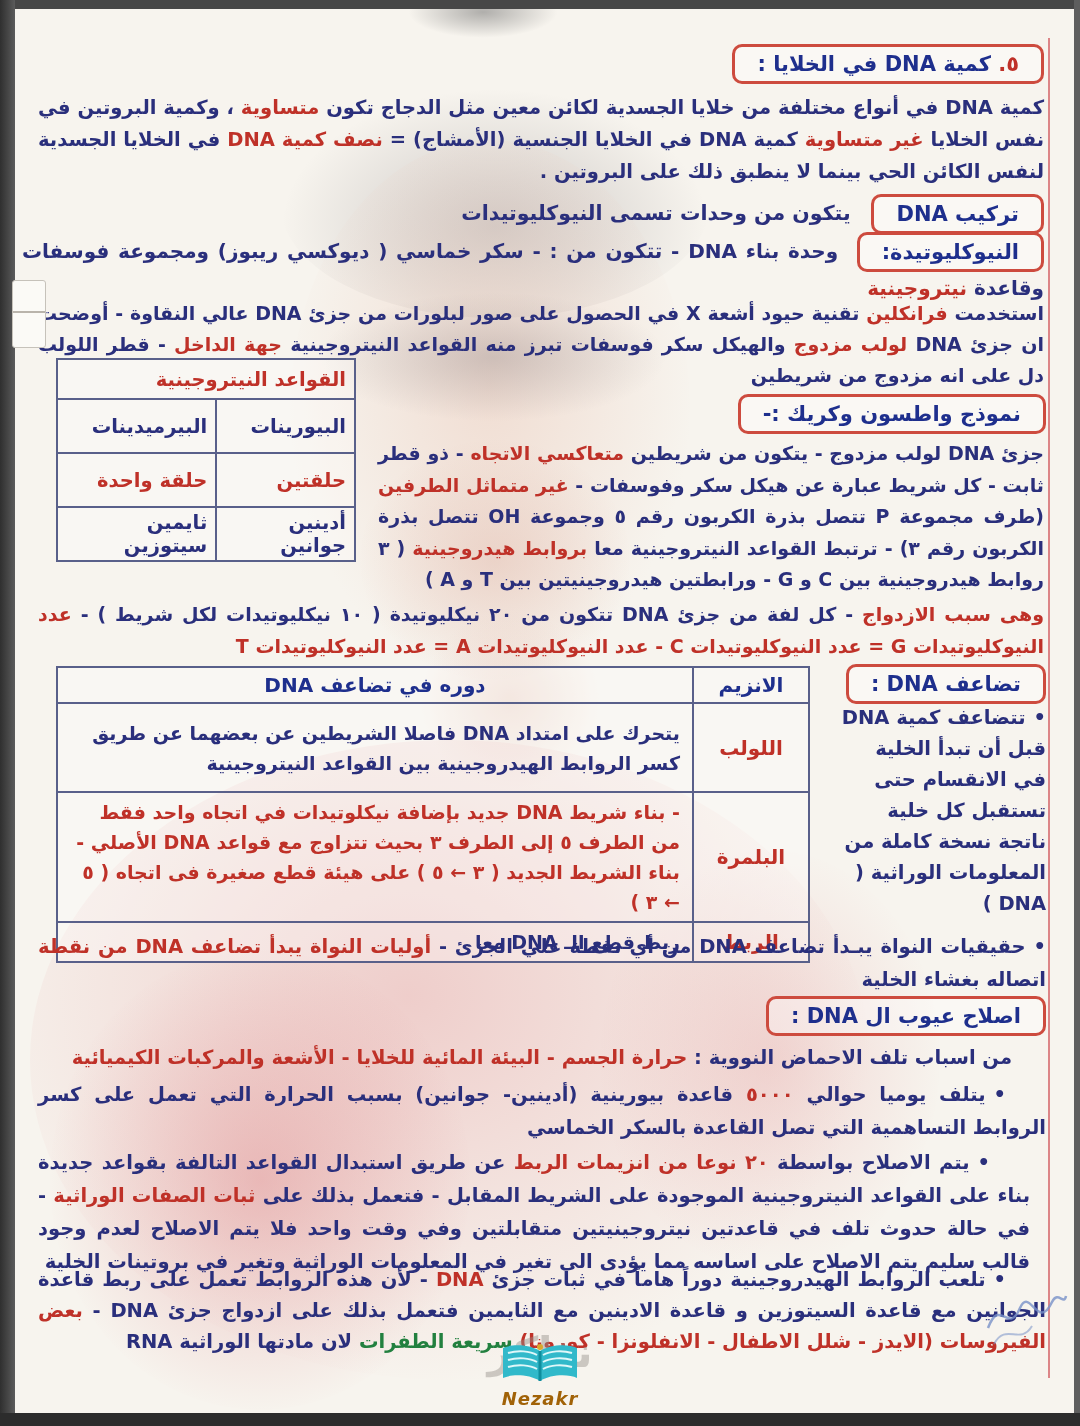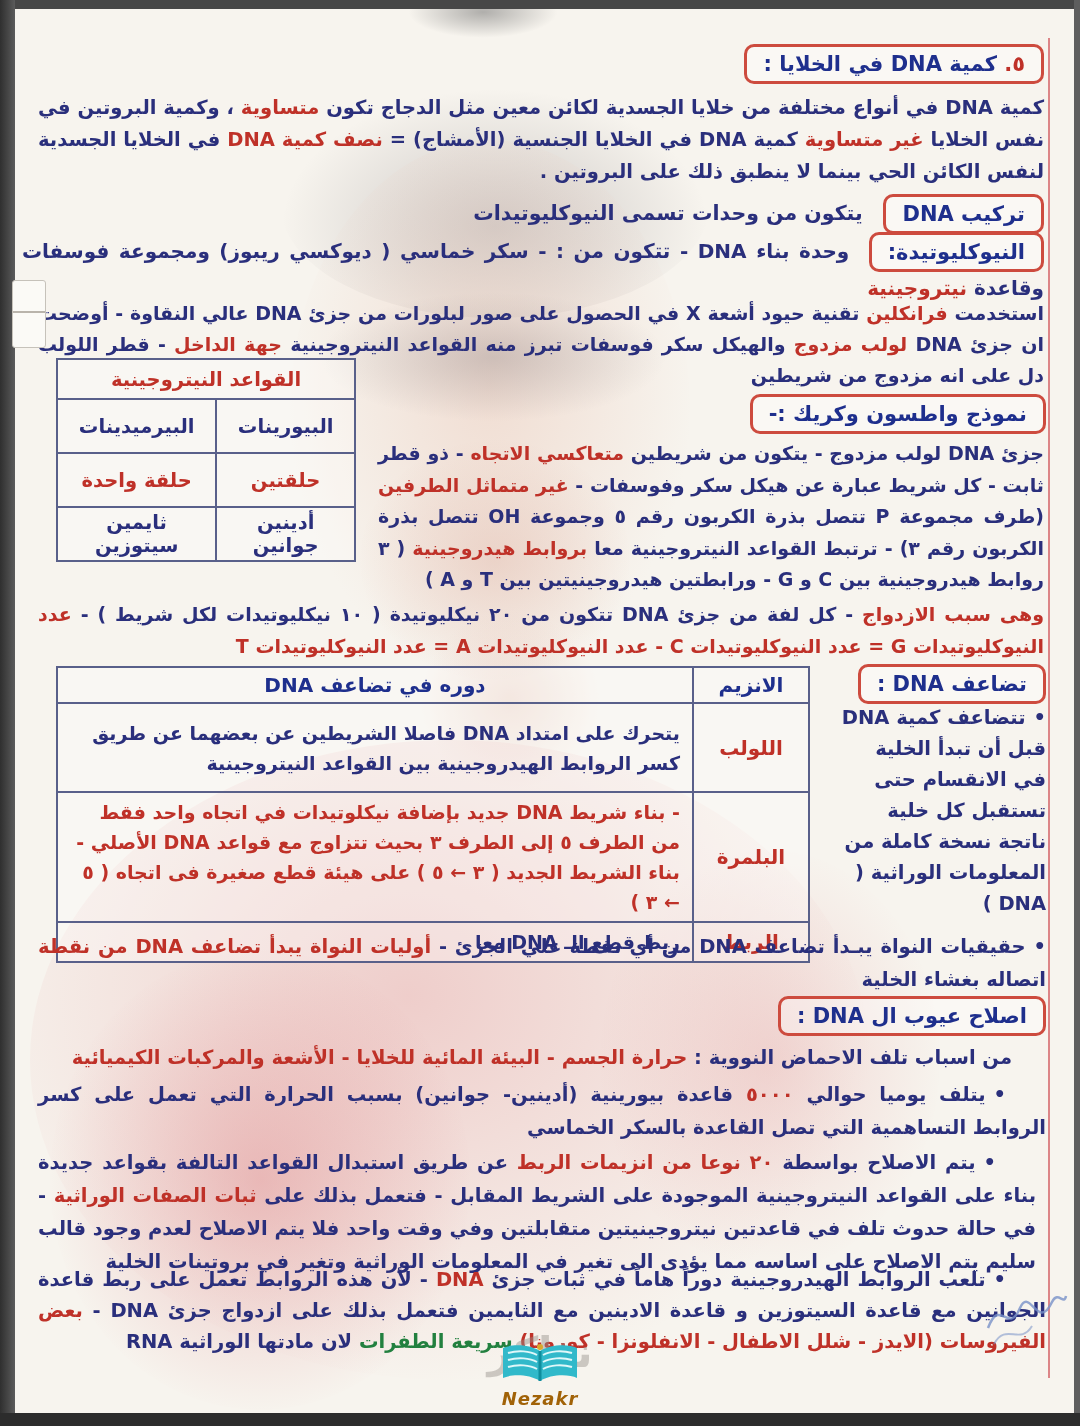--- a/index.html
+++ b/index.html
@@ -9,27 +9,27 @@
   .wmwrap{position:absolute;inset:0;z-index:0;pointer-events:none}
   .wm{position:absolute;border-radius:50%}
   
   .frame{position:absolute;z-index:6;pointer-events:none}
   .redline{position:absolute;z-index:1;width:2px;background:rgba(211,96,100,.75)}
   
   .txt{position:absolute;z-index:2;font-size:19.5px;line-height:32px;text-align:justify;text-align-last:right}
   .r{color:#bf3128}
   .g{color:#22803f}
   .u{}
-  .box{display:inline-block;border:3px solid #cd4b3e;border-radius:10px;padding:2px 16px;color:#1e2f8d;
+  .box{display:inline-block;border:3px solid #cd4b3e;border-radius:10px;padding:2px 22px;color:#1e2f8d;
        font-size:21px;line-height:30px;background:rgba(255,255,255,.35);vertical-align:middle}
   .boxabs{position:absolute;z-index:3}
   
   table{border-collapse:collapse;position:absolute;z-index:2;background:rgba(255,255,255,.30)}
   td{border:2px solid #59608a;padding:2px 8px;font-weight:700;color:#2a2f7c}
-  .btable td{text-align:center;font-size:19.5px}
+  .btable td{font-size:19.5px}
   .bt-title{font-size:20px}
   .ehead{text-align:center;color:#1e2f8d;font-size:20px}
   .ename{text-align:center;font-size:20px}
   .erole{text-align:right;font-size:19px;line-height:30px;padding:4px 12px}
   .erole.center{text-align:right}
   .bullet{padding-left:8px}
   
   .logo{position:absolute;z-index:3;text-align:center}
   .logo-ar{position:absolute;left:0;right:0;top:-14px;font-size:42px;color:rgba(148,144,138,.45)}
   .logo-en{position:relative;font-size:18px;font-style:italic;color:#a16207;letter-spacing:1px;margin-top:-4px}
@@ -139,21 +139,21 @@
   <div class="box boxabs" style="top:996px;right:34px">
     <span>اصلاح عيوب ال DNA :</span>
   </div>
 
   <div class="txt" style="top:1042px;right:34px;left:38px;text-indent:34px"><span>من اسباب تلف الاحماض النووية : </span><span class="r">حرارة الجسم - البيئة المائية للخلايا - الأشعة والمركبات الكيميائية</span></div>
 
   <div class="txt" style="top:1078px;right:34px;left:38px;line-height:33px;text-indent:40px">
     <span class="bullet">•</span><span><span>يتلف يوميا حوالي </span><span class="r">٥٠٠٠</span><span> قاعدة بيورينية (أدينين- جوانين) بسبب الحرارة التي تعمل على كسر الروابط التساهمية التي تصل القاعدة بالسكر الخماسي</span></span>
   </div>
 
-  <div class="txt" style="top:1146px;right:44px;left:38px;line-height:33px;text-indent:40px">
+  <div class="txt" style="top:1146px;right:50px;left:38px;line-height:33px;text-indent:40px">
     <span class="bullet">•</span><span><span>يتم الاصلاح بواسطة </span><span class="r">٢٠ نوعا من انزيمات الربط</span><span> عن طريق استبدال القواعد التالفة بقواعد جديدة بناء على القواعد النيتروجينية الموجودة على الشريط المقابل - فتعمل بذلك على </span><span class="r">ثبات الصفات الوراثية</span><span> - في حالة حدوث تلف في قاعدتين نيتروجينيتين متقابلتين وفي وقت واحد فلا يتم الاصلاح لعدم وجود قالب سليم يتم الاصلاح على اساسه مما يؤدى الى تغير في المعلومات الوراثية وتغير في بروتينات الخلية</span></span>
   </div>
 
   <div class="txt" style="top:1264px;right:34px;left:38px;line-height:31px;text-indent:40px">
     <span class="bullet">•</span><span><span>تلعب الروابط الهيدروجينية دوراً هاماً في ثبات جزئ </span><span class="r">DNA</span><span> - لأن هذه الروابط تعمل على ربط قاعدة الجوانين مع قاعدة السيتوزين و قاعدة الادينين مع الثايمين فتعمل بذلك على ازدواج جزئ DNA - </span><span class="r">بعض الفيروسات (الايدز - شلل الاطفال - الانفلونزا - كورونا)</span><span> </span><span class="g">سريعة الطفرات</span><span> لان مادتها الوراثية RNA</span></span>
   </div>
 
   <svg style="position:absolute;left:980px;top:1266px;z-index:2" width="90" height="90" viewBox="0 0 90 90">
     <path d="M8 62 C20 30 28 70 40 42 C50 20 58 66 72 36 C78 24 84 40 86 30" stroke="rgba(120,145,200,.8)" stroke-width="2.5" fill="none"></path>
     <path d="M14 78 C26 56 40 80 52 60" stroke="rgba(120,145,200,.55)" stroke-width="2" fill="none"></path>

